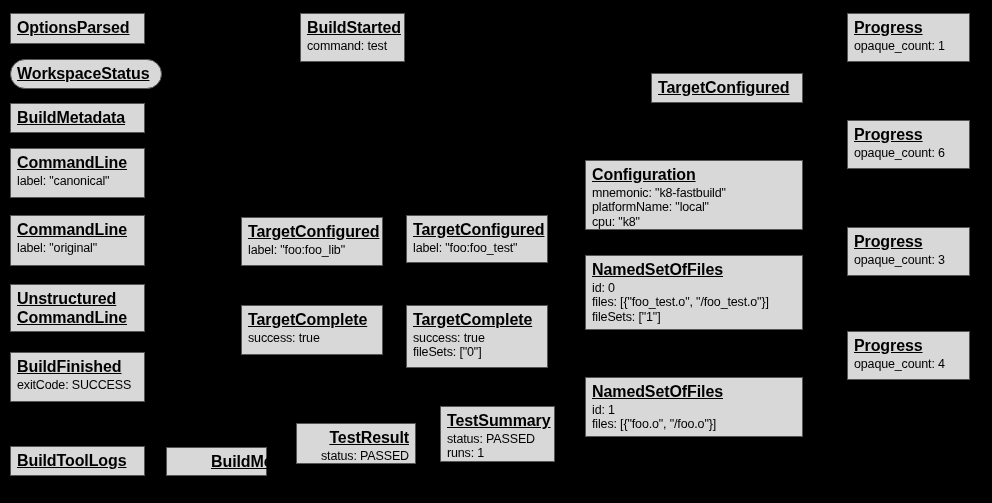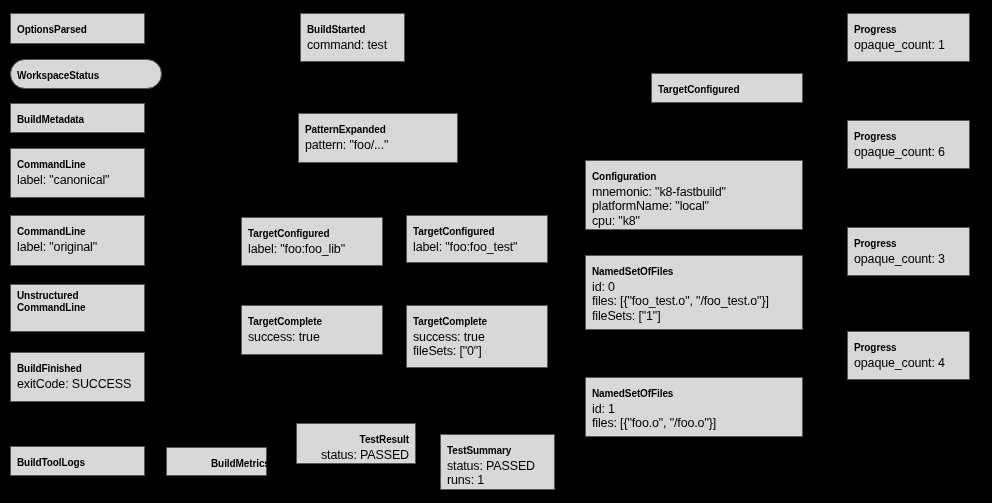--- a/index.html
+++ b/index.html
@@ -20,22 +20,23 @@
     position: absolute;
     box-sizing: border-box;
     background: #d8d8d8;
     border: 1px solid #555555;
     padding: 5px 6px 6px 6px;
     color: #000000;
     line-height: 1.16;
   }
   .node-title {
     display: inline-block;
-    font-size: 10px;
+    font-size: 16px;
     font-weight: bold;
+    text-decoration: underline;
     text-underline-offset: 1px;
     letter-spacing: -0.1px;
     white-space: nowrap;
     margin-bottom: 1px;
   }
   .node-title.wrap {
     white-space: normal;
   }
   .node-fields {
     font-size: 12.5px;
@@ -61,40 +62,37 @@
       </div></div>
     <div class="node" style="left: 10px; top: 284px; width: 135px; height: 48px; background: rgb(216, 216, 216); border-color: rgb(85, 85, 85); color: rgb(0, 0, 0);"><div class="node-title wrap">Unstructured CommandLine</div></div>
     <div class="node" style="left: 10px; top: 352px; width: 135px; height: 50px; background: rgb(216, 216, 216); border-color: rgb(85, 85, 85); color: rgb(0, 0, 0);"><div class="node-title">BuildFinished</div><div class="node-fields">
         <div class="field">exitCode: SUCCESS</div>
       </div></div>
     <div class="node" style="left: 10px; top: 446px; width: 135px; height: 30px; background: rgb(216, 216, 216); border-color: rgb(85, 85, 85); color: rgb(0, 0, 0);"><div class="node-title">BuildToolLogs</div></div>
     <div class="node" style="left: 166px; top: 447px; width: 101px; height: 29px; background: rgb(216, 216, 216); border-color: rgb(85, 85, 85); color: rgb(0, 0, 0); padding-left: 44px;"><div class="node-title">BuildMetrics</div></div>
     <div class="node" style="left: 300px; top: 13px; width: 105px; height: 49px; background: rgb(216, 216, 216); border-color: rgb(85, 85, 85); color: rgb(0, 0, 0);"><div class="node-title">BuildStarted</div><div class="node-fields">
         <div class="field">command: test</div>
       </div></div>
-    <div class="node" style="left: 298px; top: 113px; width: 160px; height: 50px; background: rgb(216, 216, 216); border-color: rgb(85, 85, 85); color: rgb(0, 0, 0);"><div class="node-title">PatternExpanded</div><div class="node-fields">
-        <div class="field">pattern: "foo/..."</div>
-      </div></div>
     <div class="node" style="left: 241px; top: 217px; width: 142px; height: 49px; background: rgb(216, 216, 216); border-color: rgb(85, 85, 85); color: rgb(0, 0, 0);"><div class="node-title">TargetConfigured</div><div class="node-fields">
         <div class="field">label: "foo:foo_lib"</div>
       </div></div>
     <div class="node" style="left: 406px; top: 215px; width: 142px; height: 48px; background: rgb(216, 216, 216); border-color: rgb(85, 85, 85); color: rgb(0, 0, 0);"><div class="node-title">TargetConfigured</div><div class="node-fields">
         <div class="field">label: "foo:foo_test"</div>
       </div></div>
     <div class="node" style="left: 241px; top: 305px; width: 142px; height: 50px; background: rgb(216, 216, 216); border-color: rgb(85, 85, 85); color: rgb(0, 0, 0);"><div class="node-title">TargetComplete</div><div class="node-fields">
         <div class="field">success: true</div>
       </div></div>
     <div class="node" style="left: 406px; top: 305px; width: 142px; height: 63px; background: rgb(216, 216, 216); border-color: rgb(85, 85, 85); color: rgb(0, 0, 0);"><div class="node-title">TargetComplete</div><div class="node-fields">
         <div class="field">success: true</div>
         <div class="field">fileSets: ["0"]</div>
       </div></div>
     <div class="node" style="left: 296px; top: 423px; width: 120px; height: 41px; background: rgb(216, 216, 216); border-color: rgb(85, 85, 85); color: rgb(0, 0, 0); text-align: right;"><div class="node-title">TestResult</div><div class="node-fields">
         <div class="field">status: PASSED</div>
       </div></div>
-    <div class="node" style="left: 440px; top: 406px; width: 115px; height: 56px; background: rgb(216, 216, 216); border-color: rgb(85, 85, 85); color: rgb(0, 0, 0); margin-top: 28px;"><div class="node-title">TestSummary</div><div class="node-fields">
+    <div class="node" style="left: 440px; top: 406px; width: 115px; height: 56px; background: rgb(216, 216, 216); border-color: rgb(85, 85, 85); color: rgb(0, 0, 0);"><div class="node-title">TestSummary</div><div class="node-fields">
         <div class="field">status: PASSED</div>
         <div class="field">runs: 1</div>
       </div></div>
     <div class="node" style="left: 651px; top: 73px; width: 152px; height: 30px; background: rgb(216, 216, 216); border-color: rgb(85, 85, 85); color: rgb(0, 0, 0);"><div class="node-title">TargetConfigured</div></div>
     <div class="node" style="left: 585px; top: 160px; width: 218px; height: 70px; background: rgb(216, 216, 216); border-color: rgb(85, 85, 85); color: rgb(0, 0, 0);"><div class="node-title">Configuration</div><div class="node-fields">
         <div class="field">mnemonic: "k8-fastbuild"</div>
         <div class="field">platformName: "local"</div>
         <div class="field">cpu: "k8"</div>
       </div></div>
     <div class="node" style="left: 585px; top: 255px; width: 218px; height: 75px; background: rgb(216, 216, 216); border-color: rgb(85, 85, 85); color: rgb(0, 0, 0);"><div class="node-title">NamedSetOfFiles</div><div class="node-fields">

